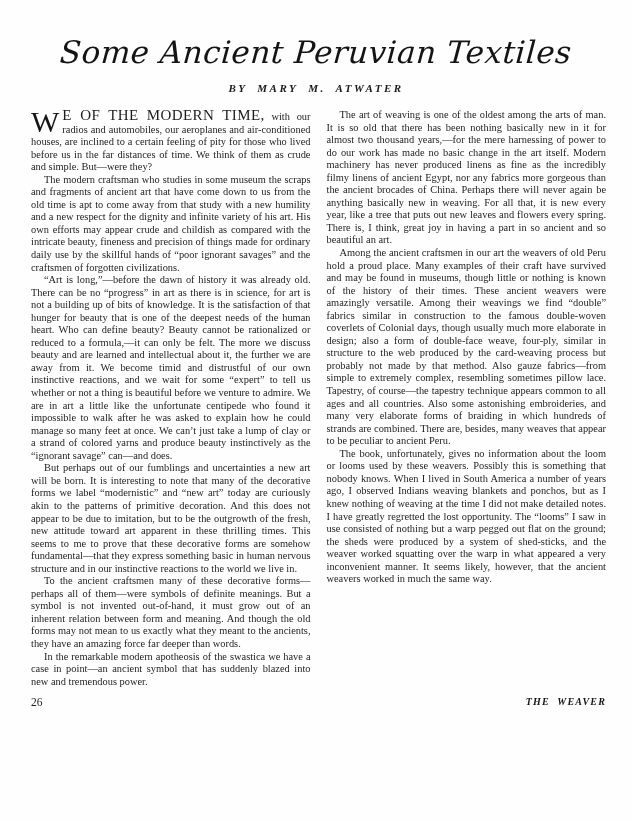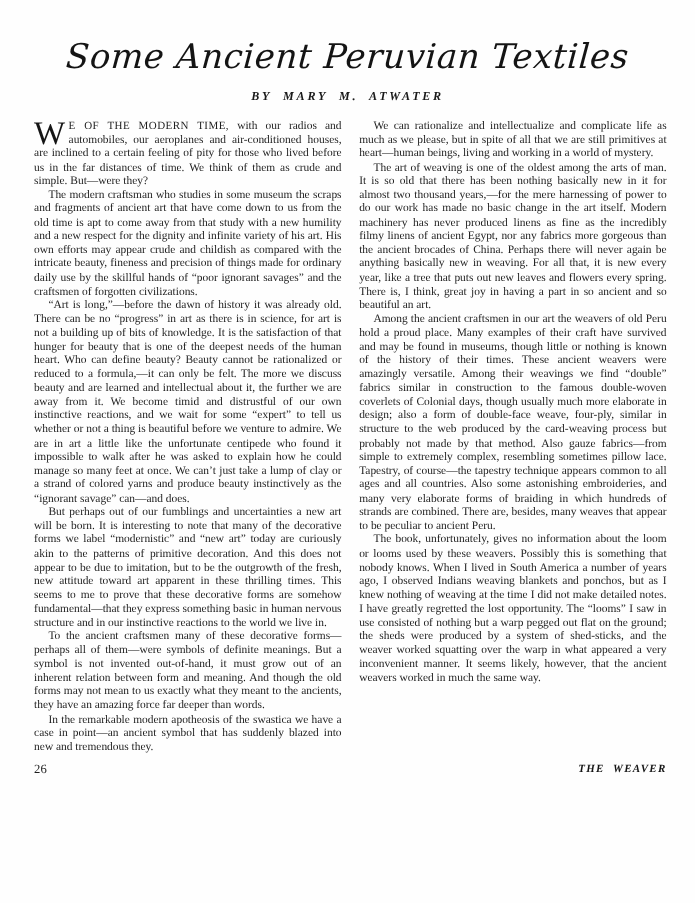--- a/index.html
+++ b/index.html
@@ -51,21 +51,21 @@
   .col p { margin: 0; text-indent: 13px; }
   .col p.opening { text-indent: 0; }
   .dropcap {
     float: left;
     font-size: 30px;
     line-height: 23px;
     padding: 1px 3px 0 0;
     color: #151515;
   }
   .lead {
-    font-size: 10px;
+    font-size: 15px;
     letter-spacing: 0.4px;
   }
   .footer {
     display: flex;
     justify-content: space-between;
     align-items: flex-start;
     padding: 8px 26px 0 31px;
   }
   .page-number { font-size: 11.5px; color: #1d1d1d; }
   .magazine-name {
@@ -91,25 +91,24 @@
 
     <div class="col">
       <p class="opening">
         <span class="dropcap">W</span><span class="lead">E OF THE MODERN TIME,</span>
         <span>with our radios and automobiles, our aeroplanes and air-conditioned houses, are inclined to a certain feeling of pity for those who lived before us in the far distances of time. We think of them as crude and simple. But—were they?</span>
       </p>
       <p>The modern craftsman who studies in some museum the scraps and fragments of ancient art that have come down to us from the old time is apt to come away from that study with a new humility and a new respect for the dignity and infinite variety of his art. His own efforts may appear crude and childish as compared with the intricate beauty, fineness and precision of things made for ordinary daily use by the skillful hands of “poor ignorant savages” and the craftsmen of forgotten civilizations.</p>
       <p>“Art is long,”—before the dawn of history it was already old. There can be no “progress” in art as there is in science, for art is not a building up of bits of knowledge. It is the satisfaction of that hunger for beauty that is one of the deepest needs of the human heart. Who can define beauty? Beauty cannot be rationalized or reduced to a formula,—it can only be felt. The more we discuss beauty and are learned and intellectual about it, the further we are away from it. We become timid and distrustful of our own instinctive reactions, and we wait for some “expert” to tell us whether or not a thing is beautiful before we venture to admire. We are in art a little like the unfortunate centipede who found it impossible to walk after he was asked to explain how he could manage so many feet at once. We can’t just take a lump of clay or a strand of colored yarns and produce beauty instinctively as the “ignorant savage” can—and does.</p>
       <p>But perhaps out of our fumblings and uncertainties a new art will be born. It is interesting to note that many of the decorative forms we label “modernistic” and “new art” today are curiously akin to the patterns of primitive decoration. And this does not appear to be due to imitation, but to be the outgrowth of the fresh, new attitude toward art apparent in these thrilling times. This seems to me to prove that these decorative forms are somehow fundamental—that they express something basic in human nervous structure and in our instinctive reactions to the world we live in.</p>
       <p>To the ancient craftsmen many of these decorative forms—perhaps all of them—were symbols of definite meanings. But a symbol is not invented out-of-hand, it must grow out of an inherent relation between form and meaning. And though the old forms may not mean to us exactly what they meant to the ancients, they have an amazing force far deeper than words.</p>
-      <p>In the remarkable modern apotheosis of the swastica we have a case in point—an ancient symbol that has suddenly blazed into new and tremendous they.</p>
+      <p>In the remarkable modern apotheosis of the swastica we have a case in point—an ancient symbol that has suddenly blazed into new and tremendous power.</p>
     </div>
 
     <div class="col">
-      <p>We can rationalize and intellectualize and complicate life as much as we please, but in spite of all that we are still primitives at heart—human beings, living and working in a world of mystery.</p>
       <p>The art of weaving is one of the oldest among the arts of man. It is so old that there has been nothing basically new in it for almost two thousand years,—for the mere harnessing of power to do our work has made no basic change in the art itself. Modern machinery has never produced linens as fine as the incredibly filmy linens of ancient Egypt, nor any fabrics more gorgeous than the ancient brocades of China. Perhaps there will never again be anything basically new in weaving. For all that, it is new every year, like a tree that puts out new leaves and flowers every spring. There is, I think, great joy in having a part in so ancient and so beautiful an art.</p>
       <p>Among the ancient craftsmen in our art the weavers of old Peru hold a proud place. Many examples of their craft have survived and may be found in museums, though little or nothing is known of the history of their times. These ancient weavers were amazingly versatile. Among their weavings we find “double” fabrics similar in construction to the famous double-woven coverlets of Colonial days, though usually much more elaborate in design; also a form of double-face weave, four-ply, similar in structure to the web produced by the card-weaving process but probably not made by that method. Also gauze fabrics—from simple to extremely complex, resembling sometimes pillow lace. Tapestry, of course—the tapestry technique appears common to all ages and all countries. Also some astonishing embroideries, and many very elaborate forms of braiding in which hundreds of strands are combined. There are, besides, many weaves that appear to be peculiar to ancient Peru.</p>
       <p>The book, unfortunately, gives no information about the loom or looms used by these weavers. Possibly this is something that nobody knows. When I lived in South America a number of years ago, I observed Indians weaving blankets and ponchos, but as I knew nothing of weaving at the time I did not make detailed notes. I have greatly regretted the lost opportunity. The “looms” I saw in use consisted of nothing but a warp pegged out flat on the ground; the sheds were produced by a system of shed-sticks, and the weaver worked squatting over the warp in what appeared a very inconvenient manner. It seems likely, however, that the ancient weavers worked in much the same way.</p>
     </div>
 
   </div>
 
   <div class="footer">
     <span class="page-number">26</span>
     <span class="magazine-name">THE WEAVER</span>

